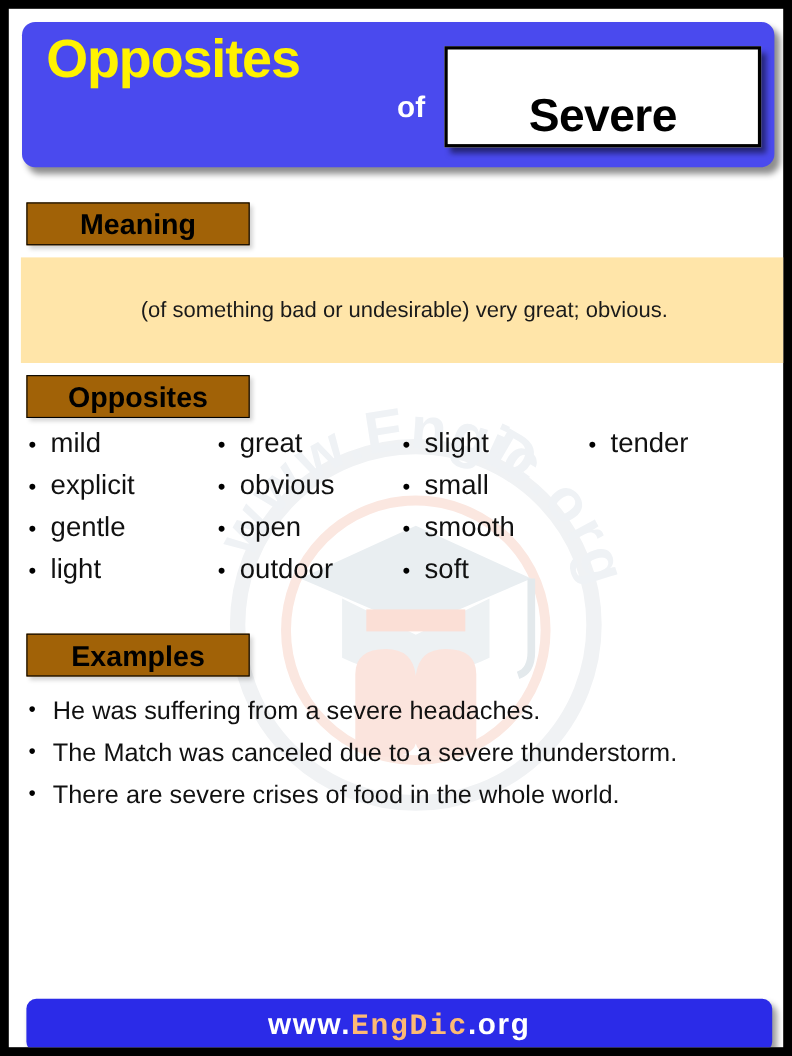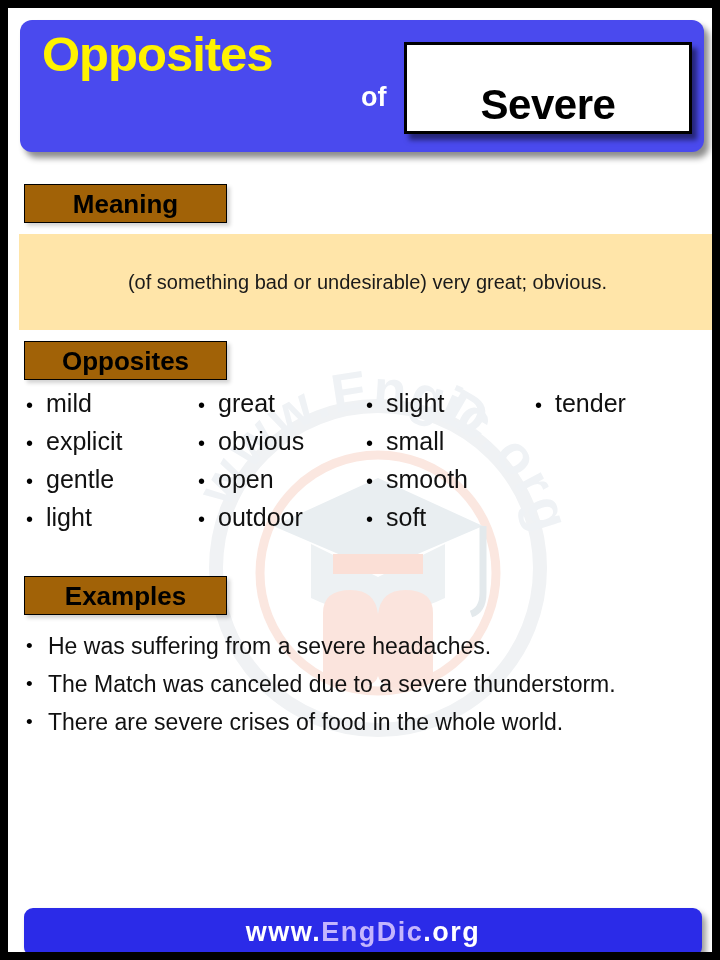--- a/index.html
+++ b/index.html
@@ -225,21 +225,21 @@
     align-items: center;
     justify-content: center;
     z-index: 3;
   }
   .footer-text {
     font-size: 27px;
     font-weight: bold;
     letter-spacing: 1.5px;
   }
   .f-white { color: #ffffff; margin-top: 26px; }
-  .f-yellow { color: #c4b5fd; }
+  .f-yellow { color: #fdba74; font-family: Liberation Mono, monospace; }
 </style>
 </head>
 <body>
 
 <div class="poster">
 
   <div class="watermark">
     <svg viewBox="0 0 390 400" xmlns="http://www.w3.org/2000/svg">
       <defs>
         <path id="arcTop" d="M 35,210 A 160,160 0 0 1 355,210" fill="none"></path>

